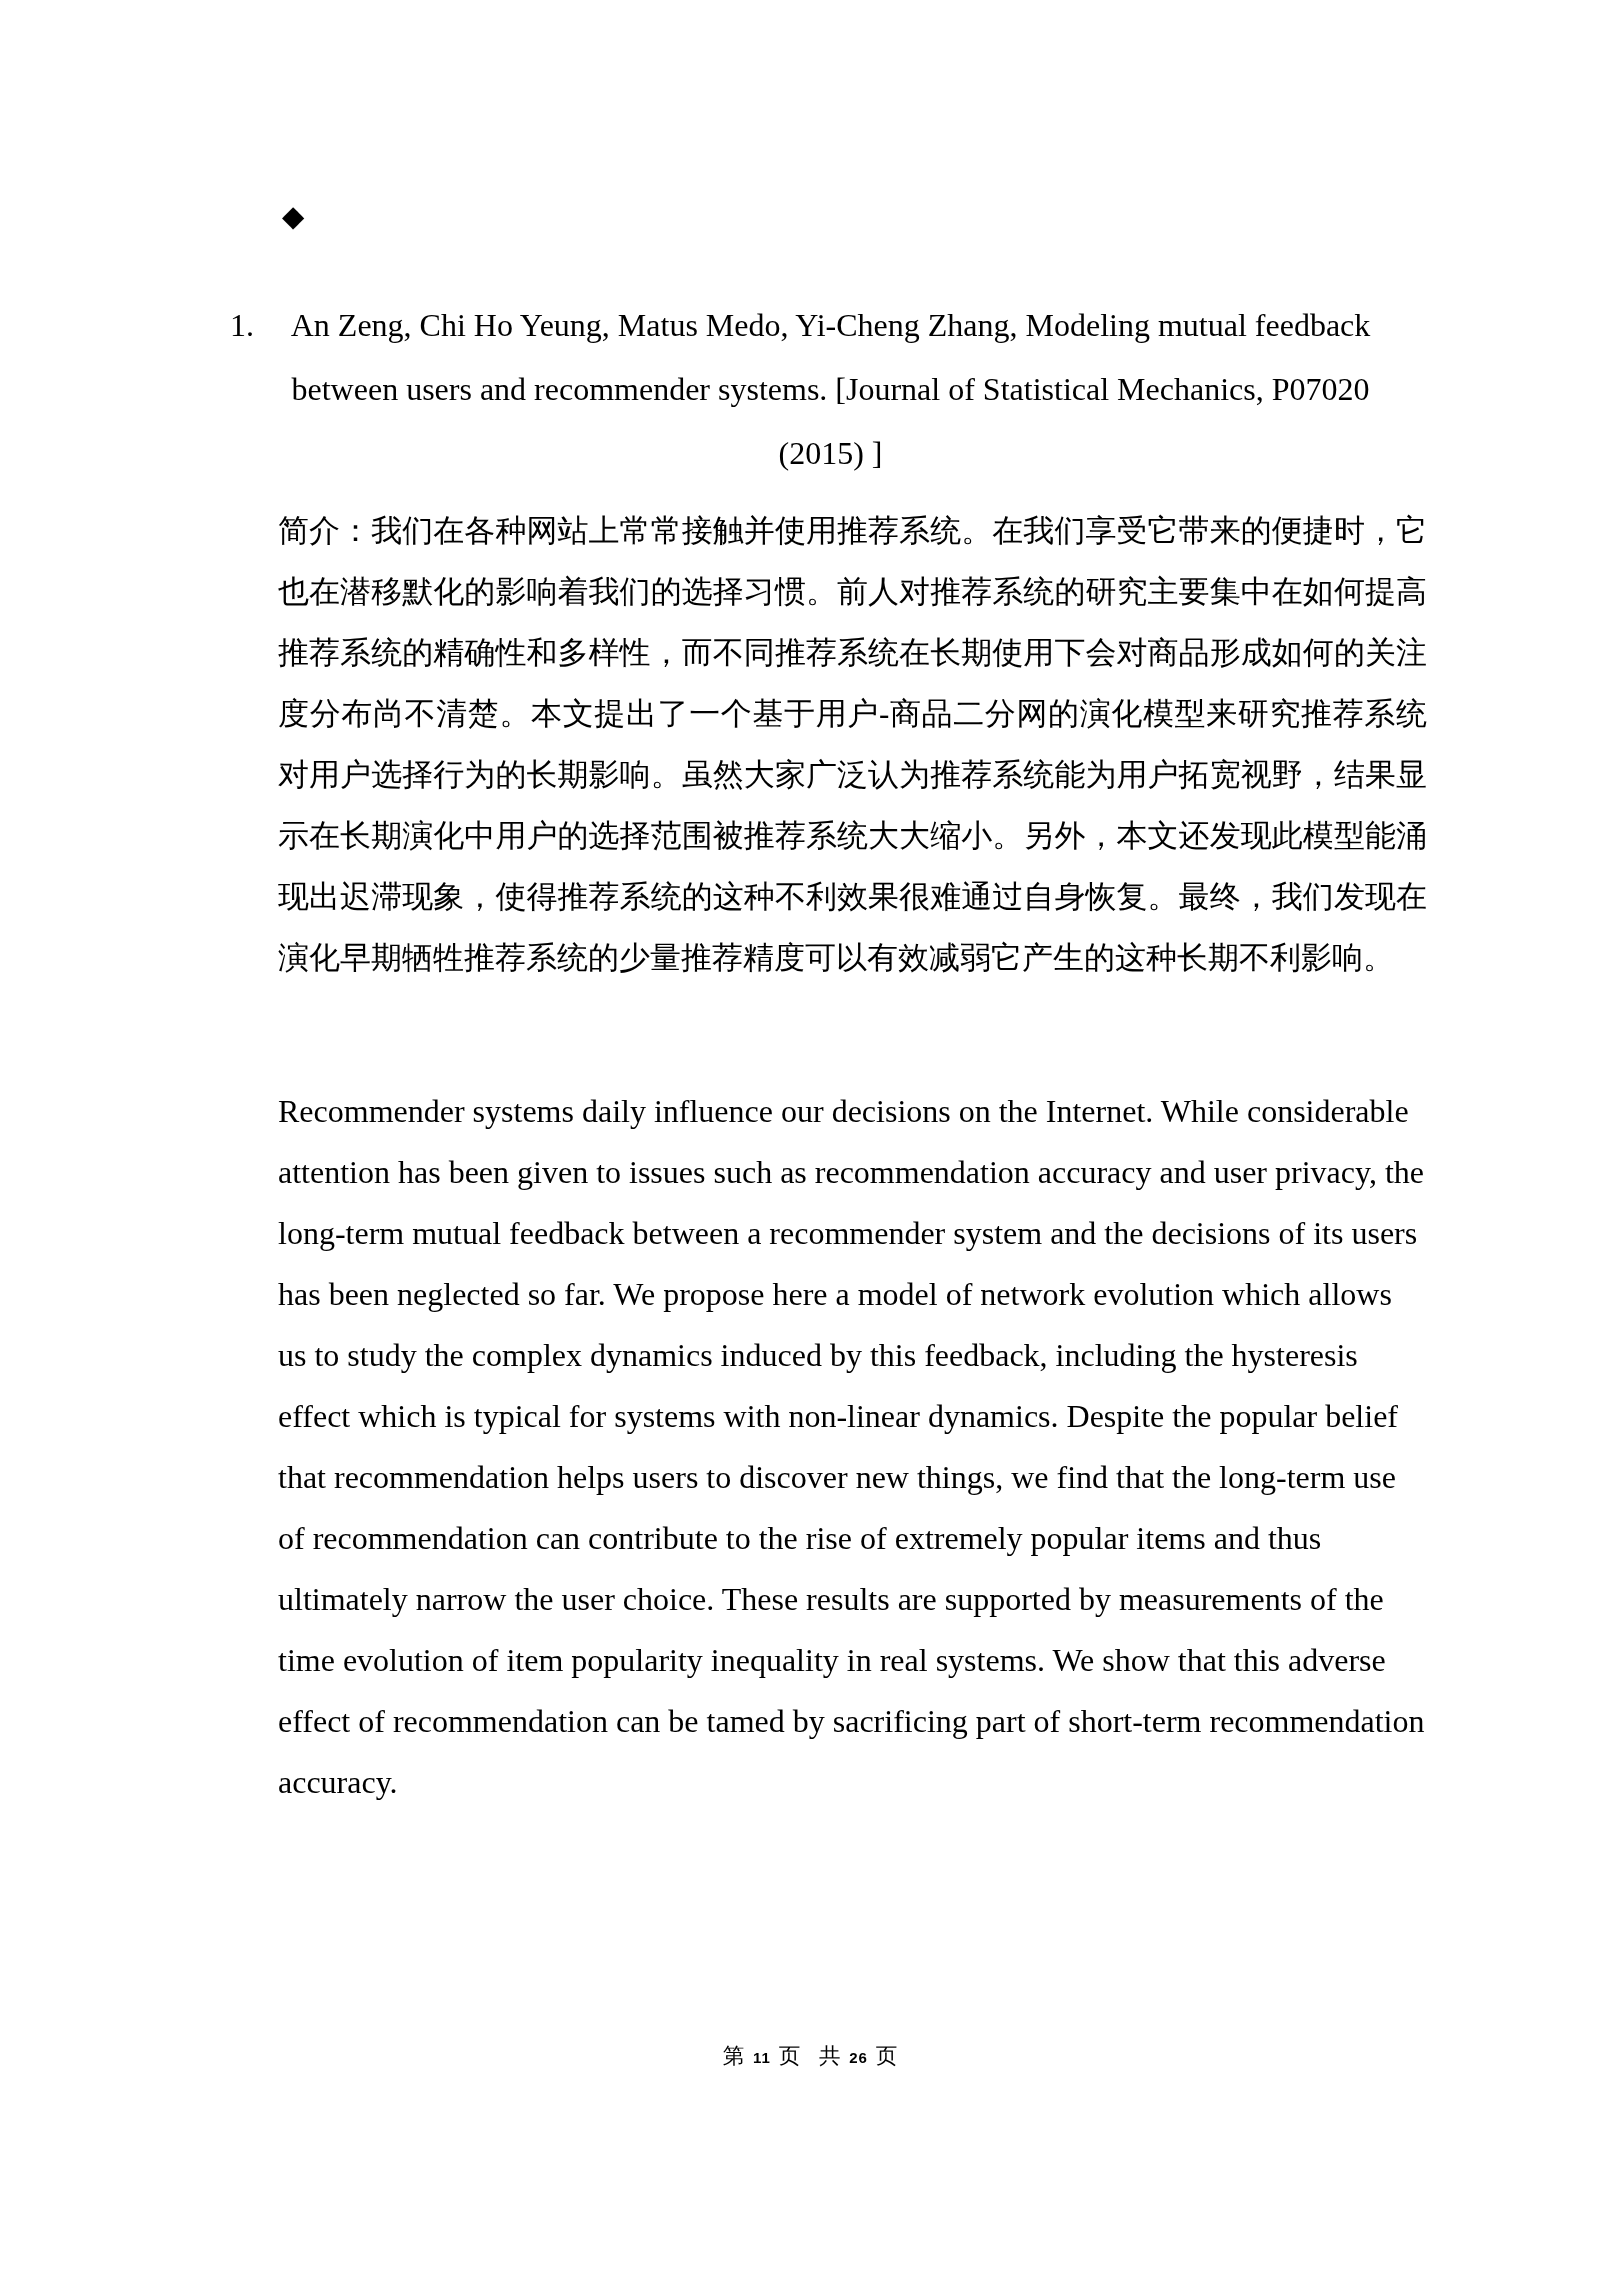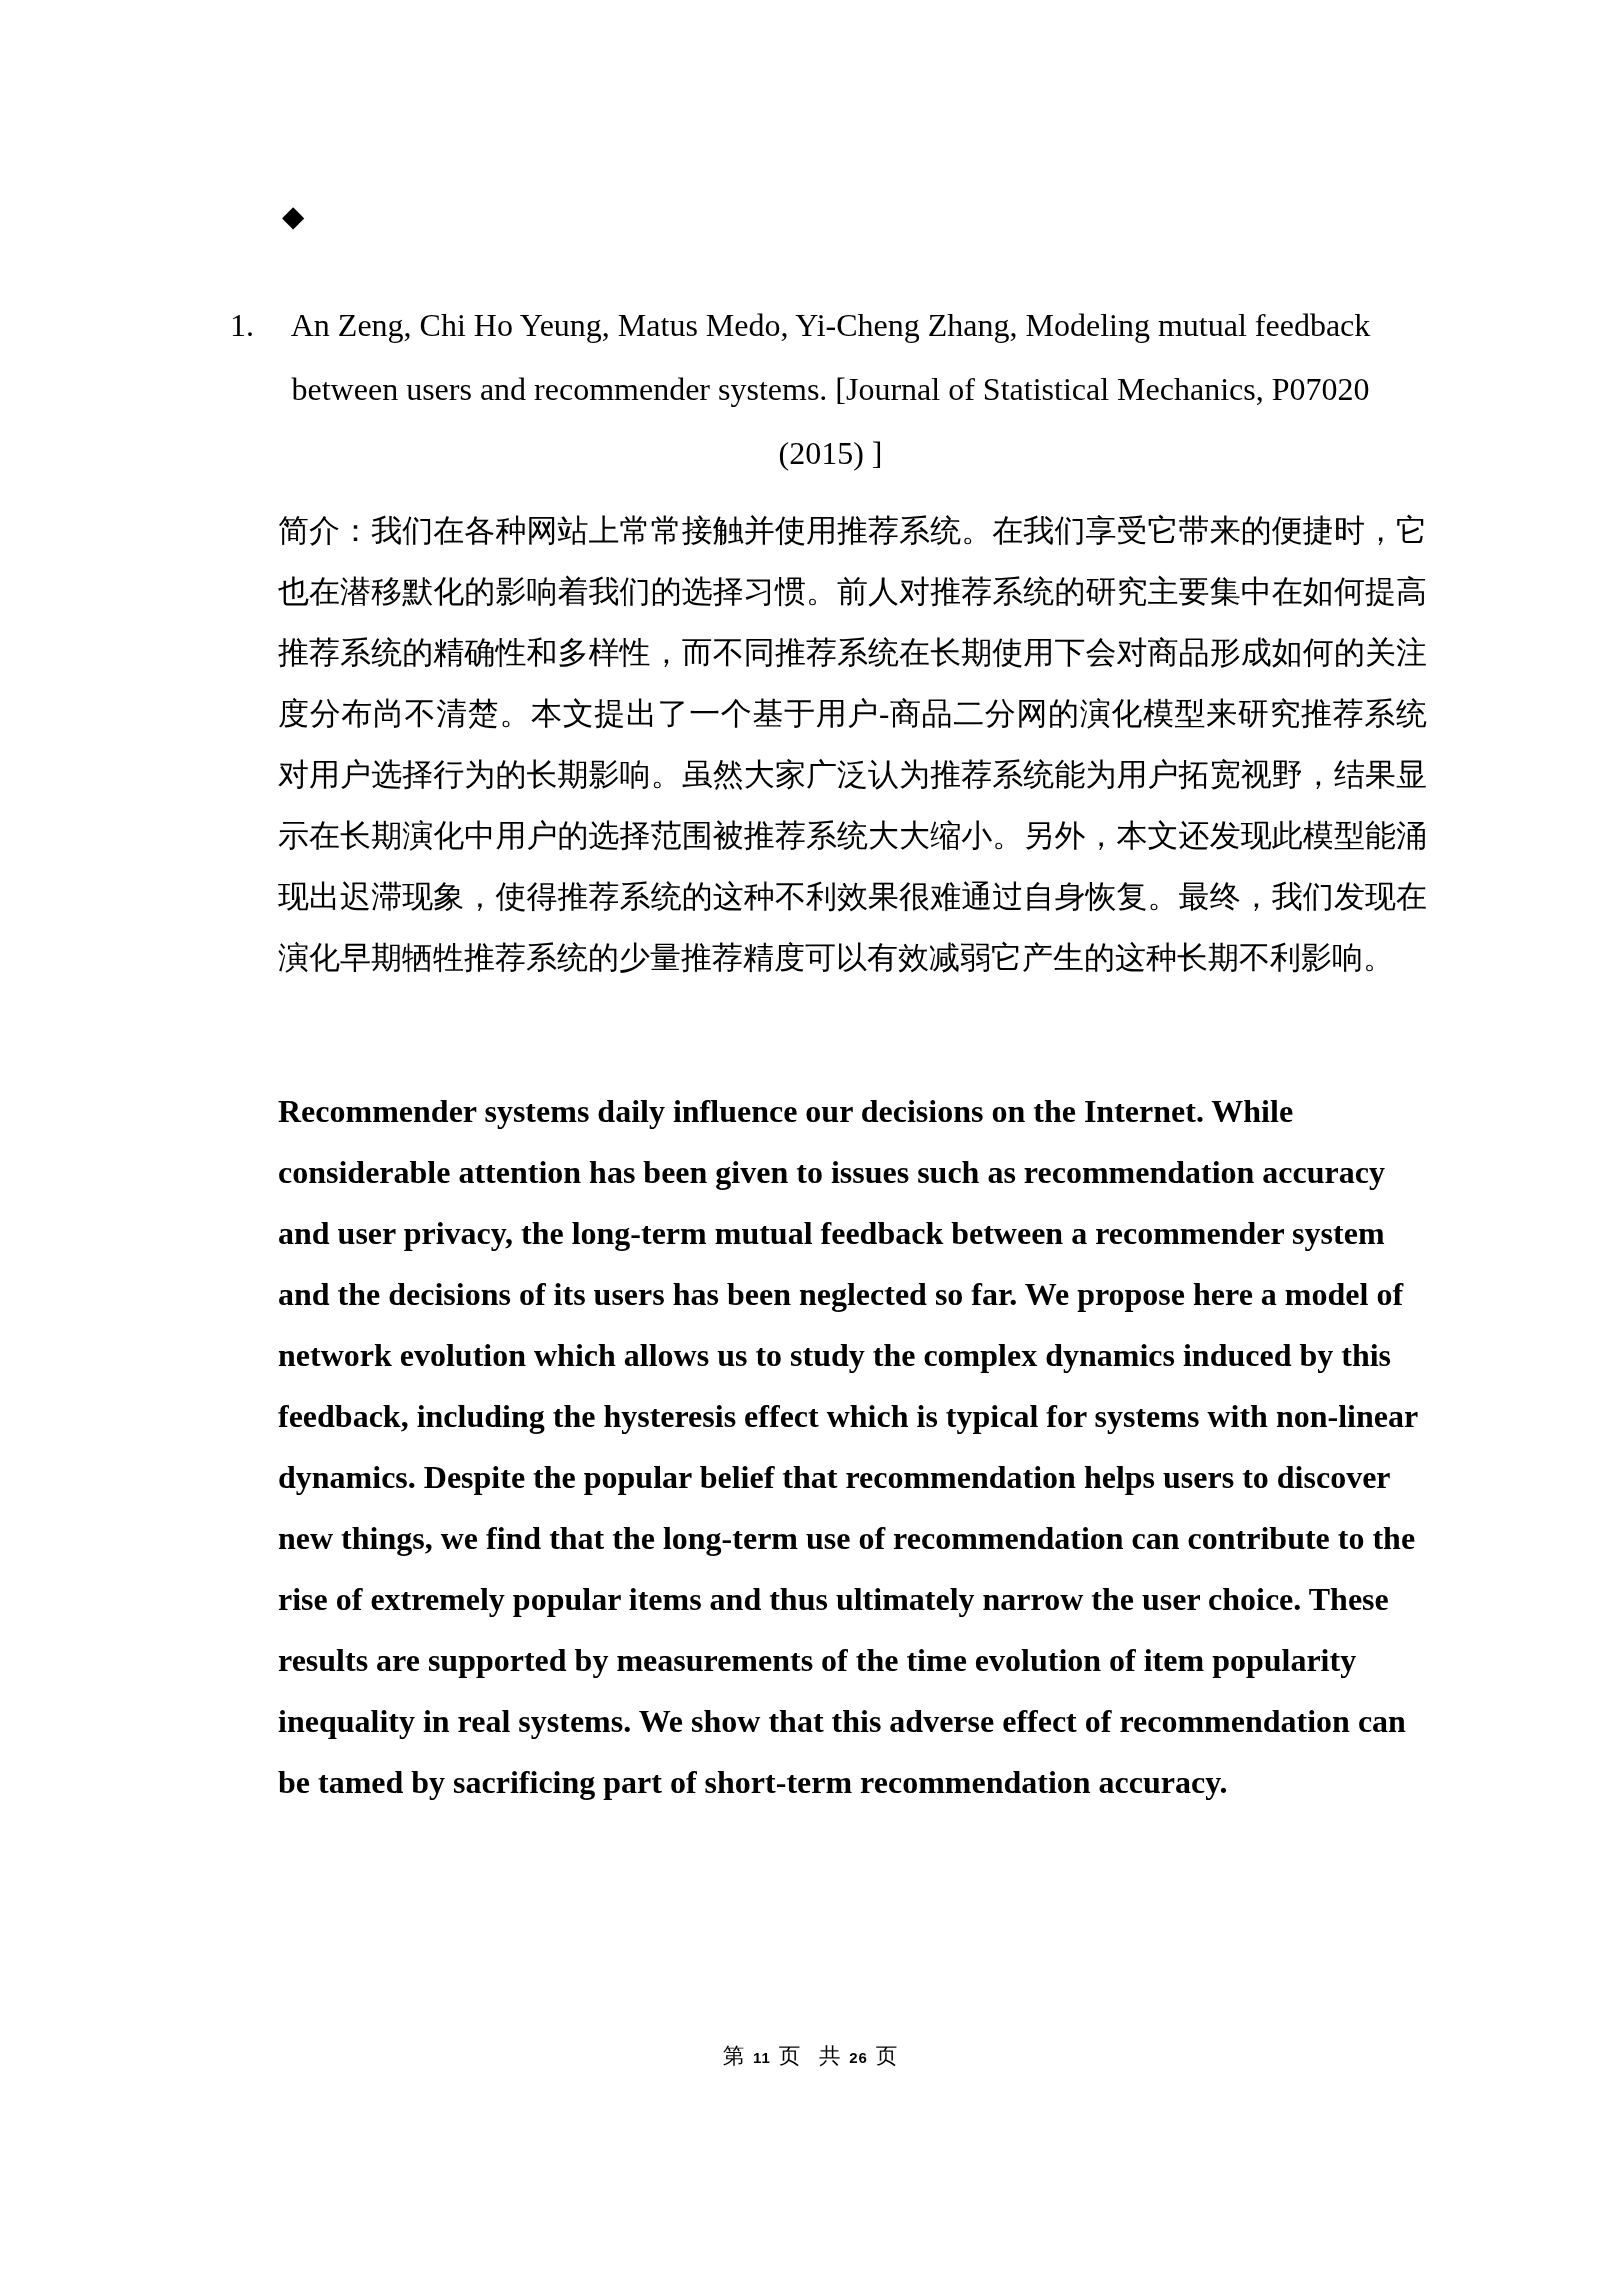--- a/index.html
+++ b/index.html
@@ -59,21 +59,20 @@
   }
   .abstract-en {
     position: absolute;
     left: 278px;
     top: 1081px;
     width: 1149px;
     margin: 0;
     font-size: 32px;
     line-height: 61px;
     text-align: left;
-    font-weight: bold;
   }
   .footer {
     position: absolute;
     left: 0;
     right: 0;
     top: 2041px;
     text-align: center;
     font-size: 21.6px;
     letter-spacing: 1px;
   }

